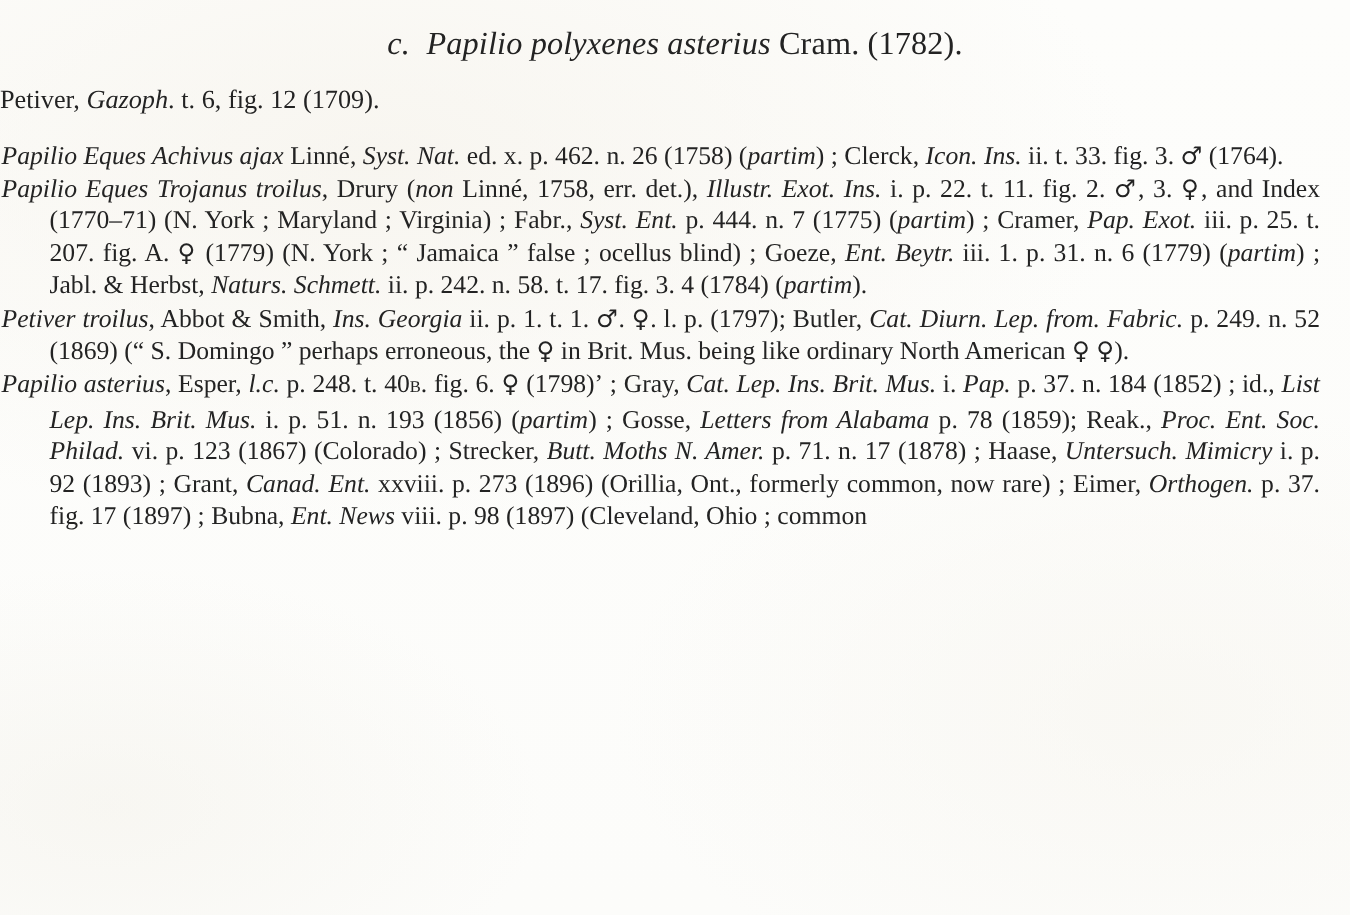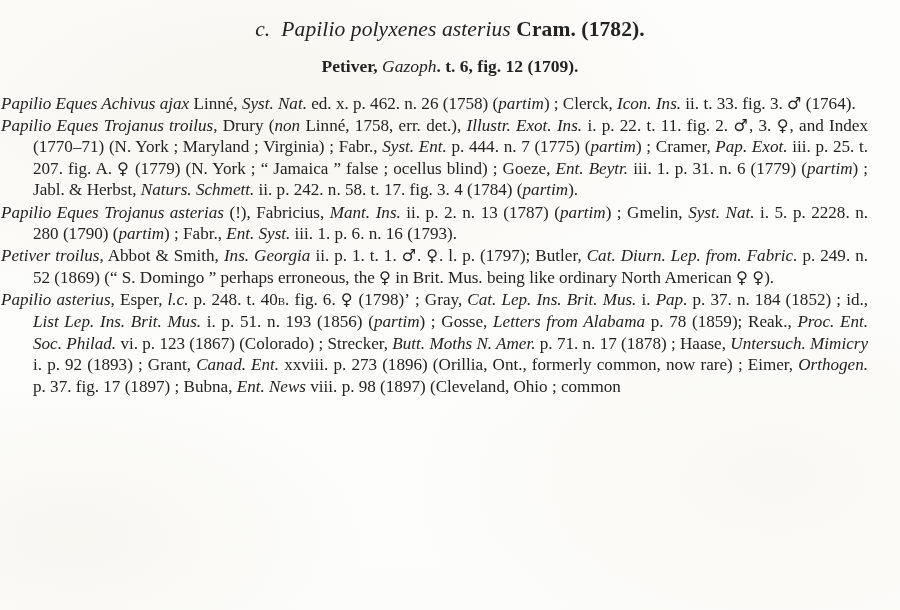--- a/index.html
+++ b/index.html
@@ -39,32 +39,32 @@
   .heading {
     text-align: center;
     font-size: 21.5px;
     line-height: 1.2;
     margin: 0;
     padding-top: 17px;
     letter-spacing: 0.1px;
     white-space: nowrap;
   }
   .subheading {
-    text-align: center;
+    text-align: left;
     font-size: 17.5px;
     line-height: 1.2;
     margin: 0;
     padding-top: 13px;
     white-space: nowrap;
   }
 
   
   .entries {
     margin: 0;
-    padding: 16px 32px 0 33px;
+    padding: 16px 20px 0 33px;
     list-style: none;
   }
   .entry {
     font-size: 17.1px;
     line-height: 21.55px;
     text-indent: -0px;
     padding-left: 32px;
     margin: 0 0 0 -32px;
     text-align: justify;
     text-justify: inter-word;
@@ -72,21 +72,21 @@
     hyphens: none;
   }
   
   .entry {
     padding-left: 32px;
     text-indent: -32px;
   }
   .entry + .entry { margin-top: 0.5px; }
 
   i, .it { font-style: italic; }
-  .rom { font-style: normal; font-weight: bold; }
+  .rom { font-style: normal; }
   .sc {
     font-variant: small-caps;
     font-size: 0.88em;
     font-style: normal;
   }
   .sym {
     font-family: "DejaVu Sans", sans-serif;
     font-size: 0.95em;
     font-style: normal;
     letter-spacing: 0;
@@ -114,23 +114,20 @@
     <p class="entry">
       <i>Papilio Eques Achivus ajax</i> Linné, <i>Syst. Nat.</i> ed. x. p. 462. n. 26 (1758) <span class="nb">(<i>partim</i>)</span> ; Clerck, <i>Icon. Ins.</i> ii. t. 33. fig. 3. <span class="sym">♂</span> (1764).
     </p>
 
     <p class="entry">
       <i>Papilio Eques Trojanus troilus</i>, Drury (<i>non</i> Linné, 1758, err. det.), <i>Illustr. Exot. Ins.</i> i. p. 22. t. 11. fig. 2. <span class="sym">♂</span>, 3. <span class="sym">♀</span>, and Index (1770–71) (N. York ; Maryland ; Virginia) ; Fabr., <i>Syst. Ent.</i> p. 444. n. 7 (1775) (<i>partim</i>) ; Cramer, <i>Pap. Exot.</i> iii. p. 25. t. 207. fig. A. <span class="sym">♀</span> (1779) (N. York ; “ Jamaica ” false ; ocellus blind) ; Goeze, <i>Ent. Beytr.</i> iii. 1. p. 31. n. 6 (1779) (<i>partim</i>) ; Jabl. &amp; Herbst, <i>Naturs. Schmett.</i> ii. p. 242. n. 58. t. 17. fig. 3. 4 (1784) (<i>partim</i>).
     </p>
 
 
 
-    <p class="entry">
-      <i>Papilio Eques Trojanus asterias</i> (!), Fabricius, <i>Mant. Ins.</i> ii. p. 2. n. 13 (1787) (<i>partim</i>) ; Gmelin, <i>Syst. Nat.</i> i. 5. p. 2228. n. 280 (1790) (<i>partim</i>) ; Fabr., <i>Ent. Syst.</i> iii. 1. p. 6. n. 16 (1793).
-    </p>
 
     <p class="entry">
       <i>Petiver troilus</i>, Abbot &amp; Smith, <i>Ins. Georgia</i> ii. p. 1. t. 1. <span class="sym">♂</span>. <span class="sym">♀</span>. l. p. (1797); Butler, <i>Cat. Diurn. Lep. from. Fabric.</i> p. 249. n. 52 (1869) (“ S. Domingo ” perhaps erroneous, the <span class="sym">♀</span> in Brit. Mus. being like ordinary North American <span class="sym">♀</span> <span class="sym">♀</span>).
     </p>
 
     <p class="entry">
       <i>Papilio asterius</i>, Esper, <i>l.c.</i> p. 248. t. 40<span class="sc">b</span>. fig. 6. <span class="sym">♀</span> (1798)<span class="nb">ʼ</span> ; Gray, <i>Cat. Lep. Ins. Brit. Mus.</i> i. <i>Pap.</i> p. 37. n. 184 (1852) ; id., <i>List Lep. Ins. Brit. Mus.</i> i. p. 51. n. 193 (1856) (<i>partim</i>) ; Gosse, <i>Letters from Alabama</i> p. 78 (1859); Reak., <i>Proc. Ent. Soc. Philad.</i> vi. p. 123 (1867) (Colorado) ; Strecker, <i>Butt. Moths N. Amer.</i> p. 71. n. 17 (1878) ; Haase, <i>Untersuch. Mimicry</i> i. p. 92 (1893) ; Grant, <i>Canad. Ent.</i> xxviii. p. 273 (1896) (Orillia, Ont., formerly common, now rare) ; Eimer, <i>Orthogen.</i> p. 37. fig. 17 (1897) ; Bubna, <i>Ent. News</i> viii. p. 98 (1897) (Cleveland, Ohio ; common
     </p>
 
   </div>

